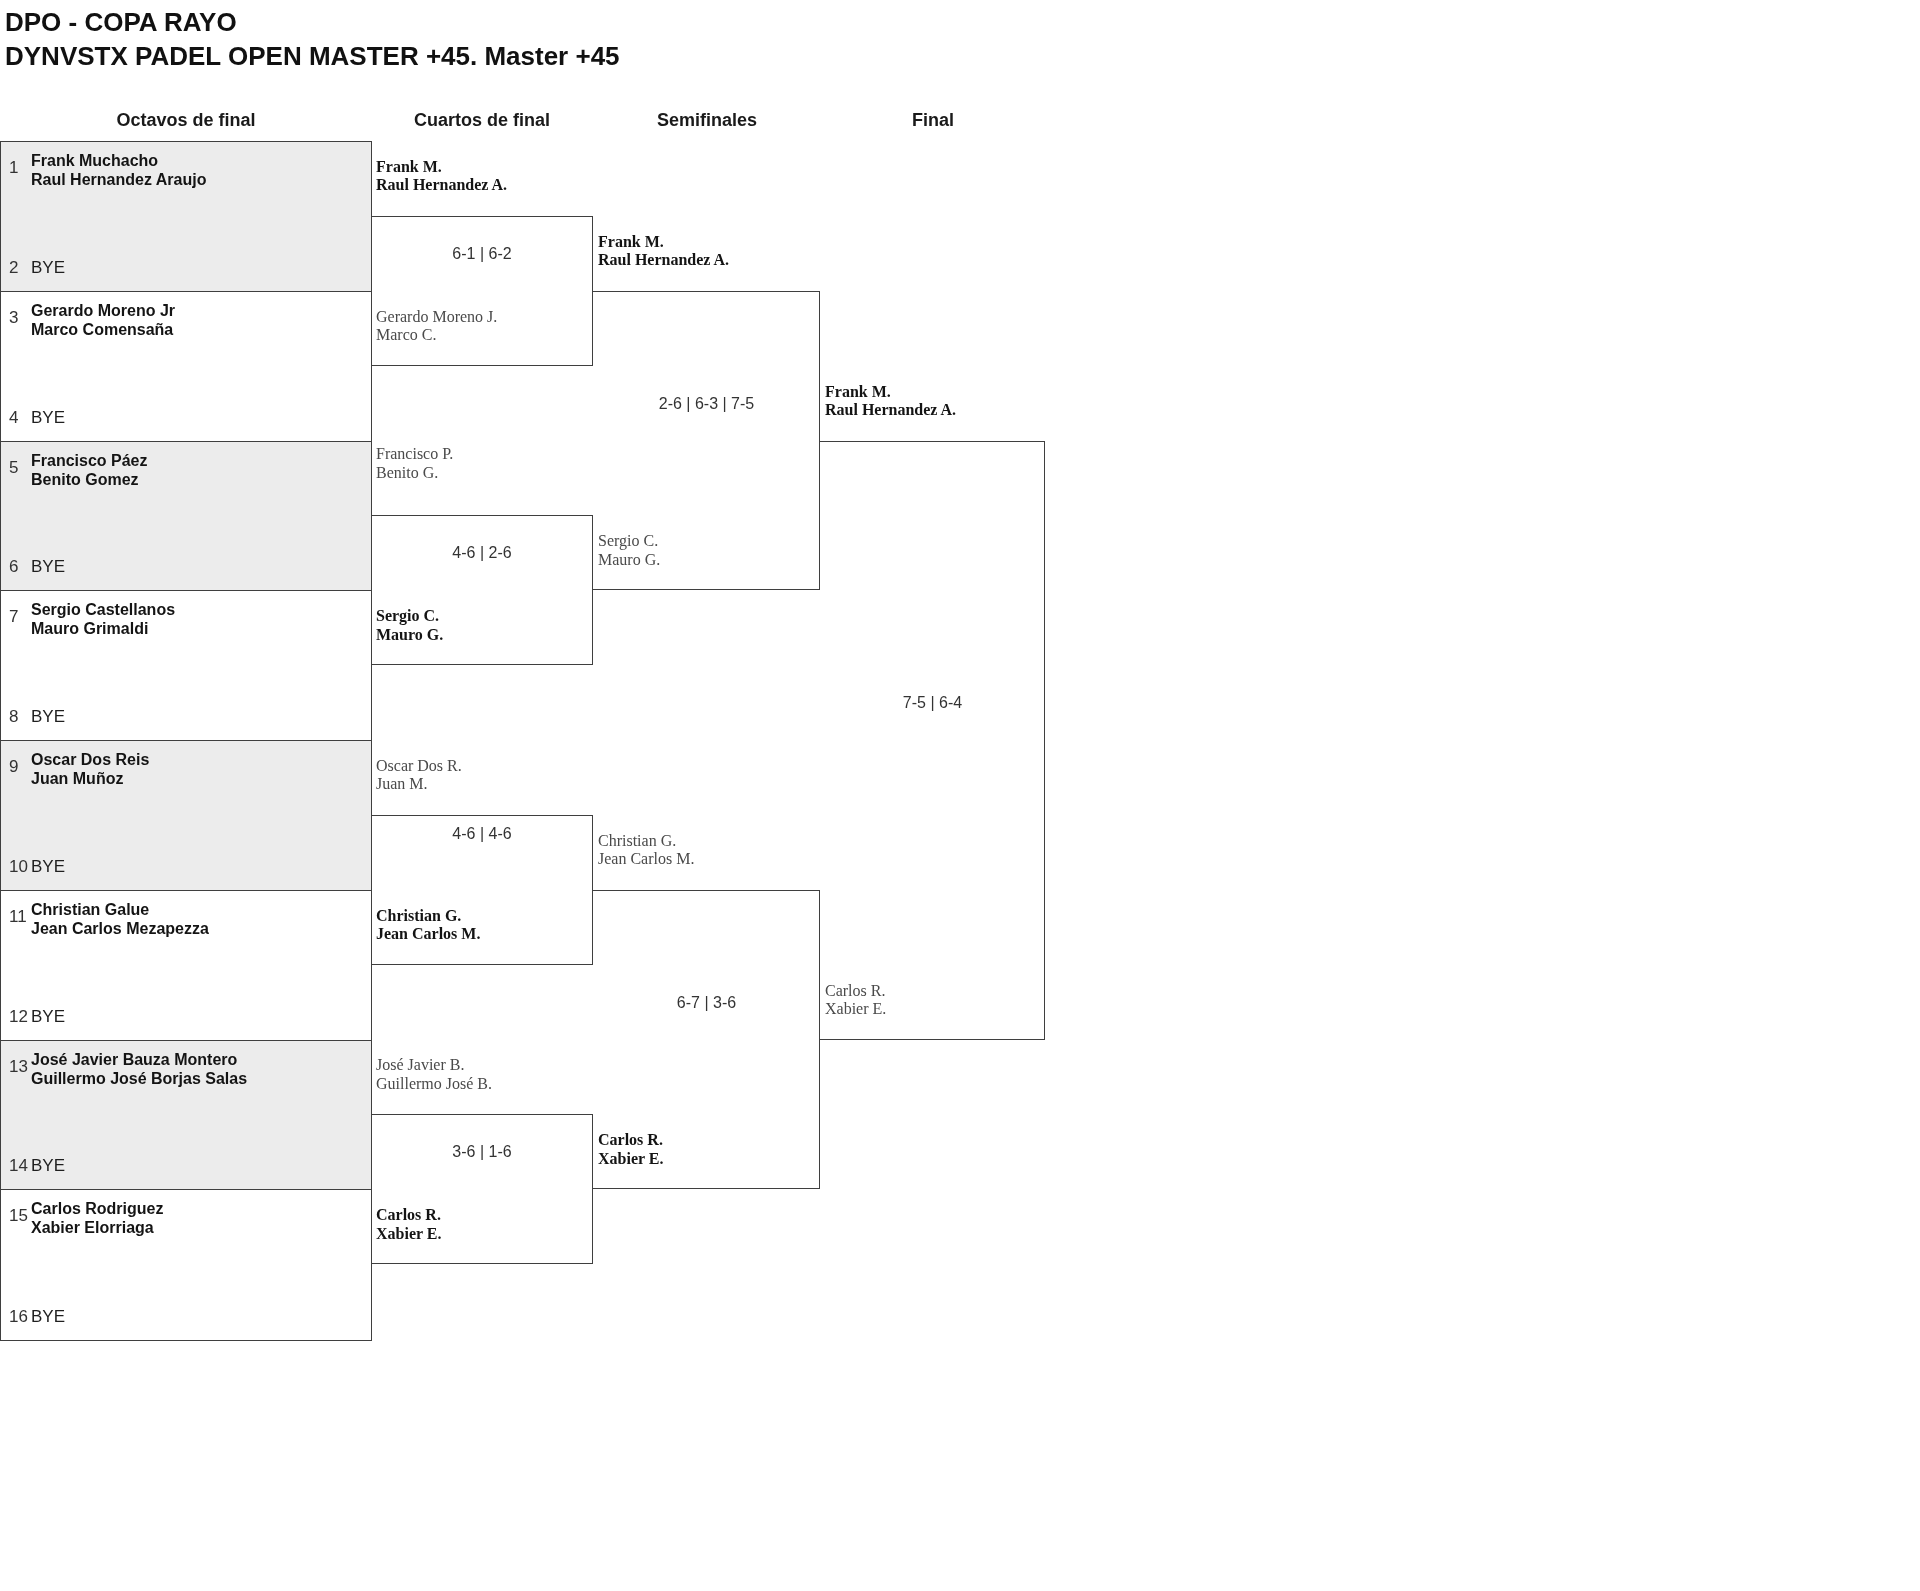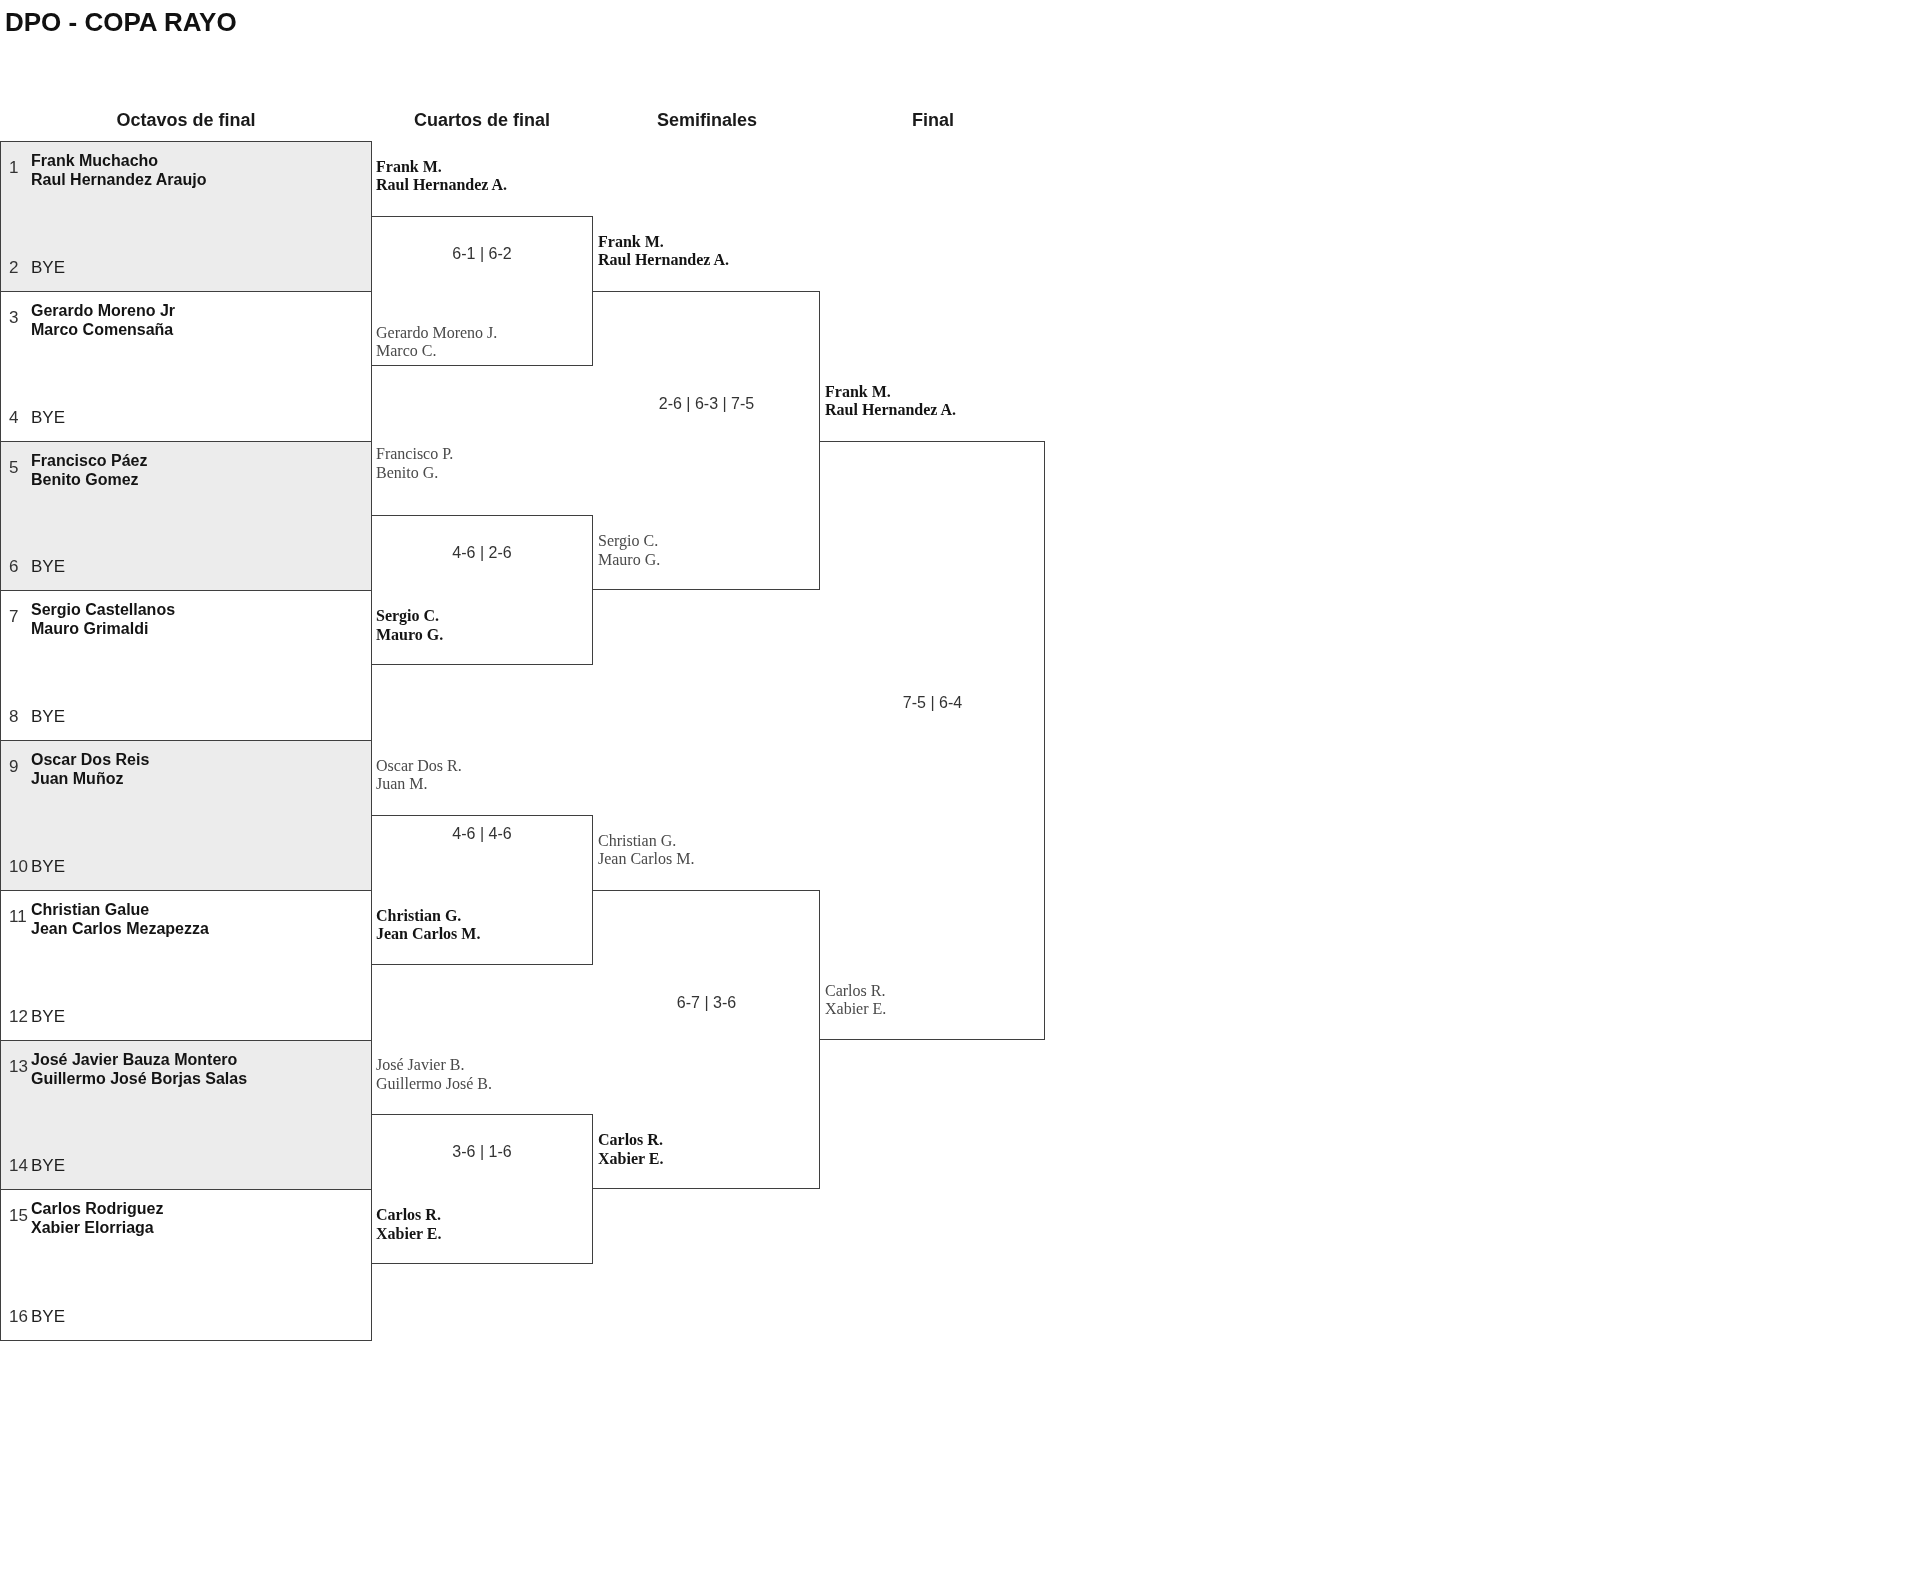--- a/index.html
+++ b/index.html
@@ -27,20 +27,21 @@
   .mlabel.winner div{font-weight:700;color:var(--winner);}
   .mlabel.loser div{font-weight:400;color:var(--loser);}
   .mscore{position:absolute;text-align:center;font-size:16px;line-height:18px;color:var(--score);}
 </style>
 </head>
 <body>
 
 <div class="page">
   <div class="title-block">
     <div>DPO - COPA RAYO</div>
+    <div>DYNVSTX PADEL OPEN MASTER +45. Master +45</div>
   </div>
 
   <div class="round-header" style="left:186px">Octavos de final</div>
   <div class="round-header" style="left:482px">Cuartos de final</div>
   <div class="round-header" style="left:707px">Semifinales</div>
   <div class="round-header" style="left:933px">Final</div>
 
   <div id="bracket">
       <div class="r1col">
         <div class="r1box shaded">
@@ -146,21 +147,21 @@
             <div class="seed">16</div>
             <div class="bye">BYE</div>
           </div>
         </div>
       </div>
       <div class="mbox" style="left: 371px; top: 215.875px; width: 222px; height: 149.75px;"></div>
       <div class="mlabel winner" style="left: 376px; top: 156.875px;">
         <div>Frank M.</div>
         <div>Raul Hernandez A.</div>
       </div>
-      <div class="mlabel loser" style="left: 376px; top: 306.625px; margin-top: 16px;">
+      <div class="mlabel loser" style="left: 376px; top: 306.625px;">
         <div>Gerardo Moreno J.</div>
         <div>Marco C.</div>
       </div>
       <div class="mscore" style="left: 371px; top: 244.75px; width: 222px;">6-1 | 6-2</div>
       <div class="mbox" style="left: 371px; top: 515.375px; width: 222px; height: 149.75px;"></div>
       <div class="mlabel loser" style="left: 376px; top: 444px;">
         <div>Francisco P.</div>
         <div>Benito G.</div>
       </div>
       <div class="mlabel winner" style="left: 376px; top: 606.125px;">

